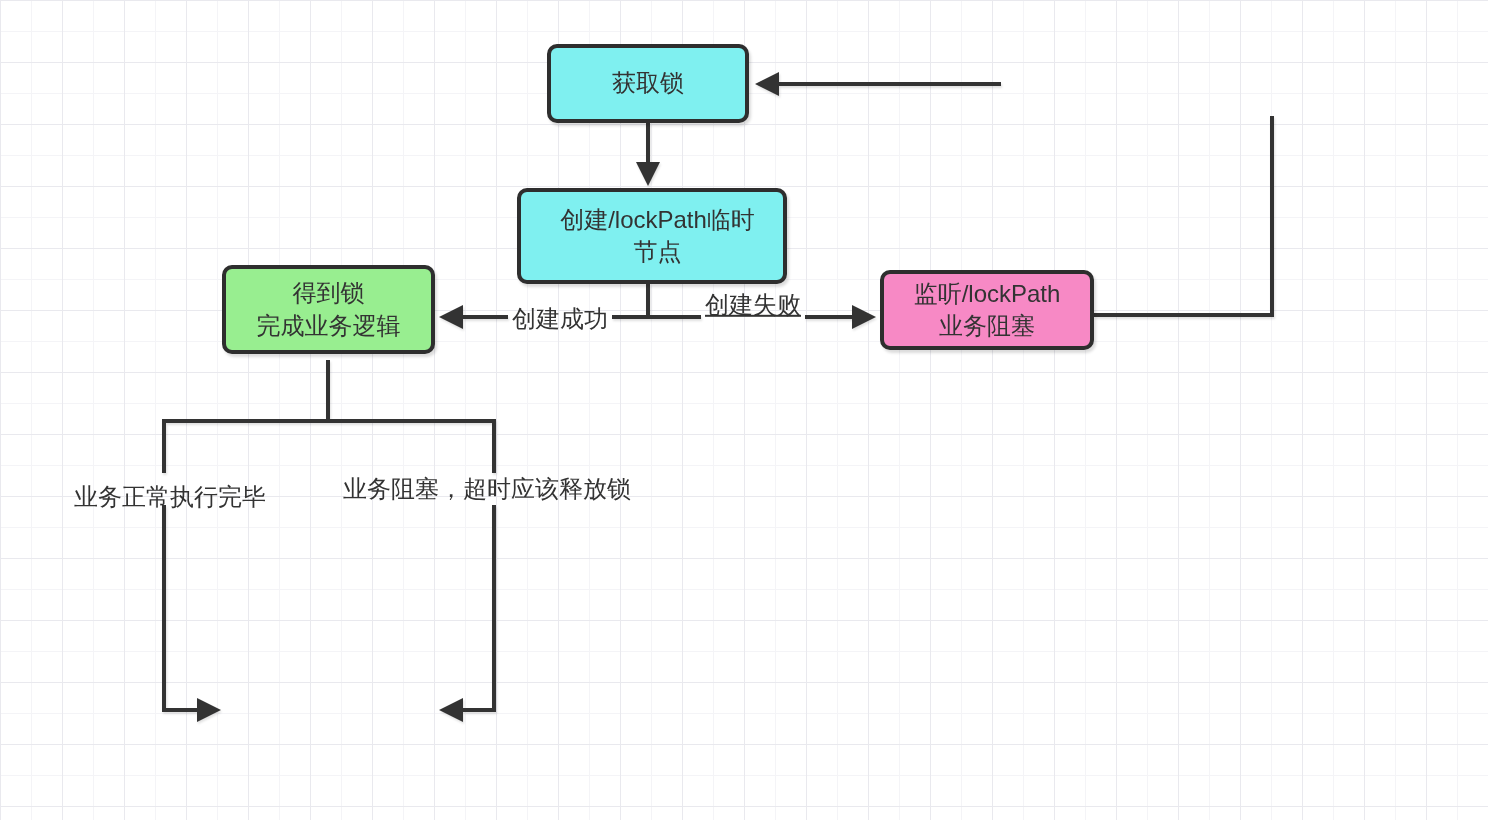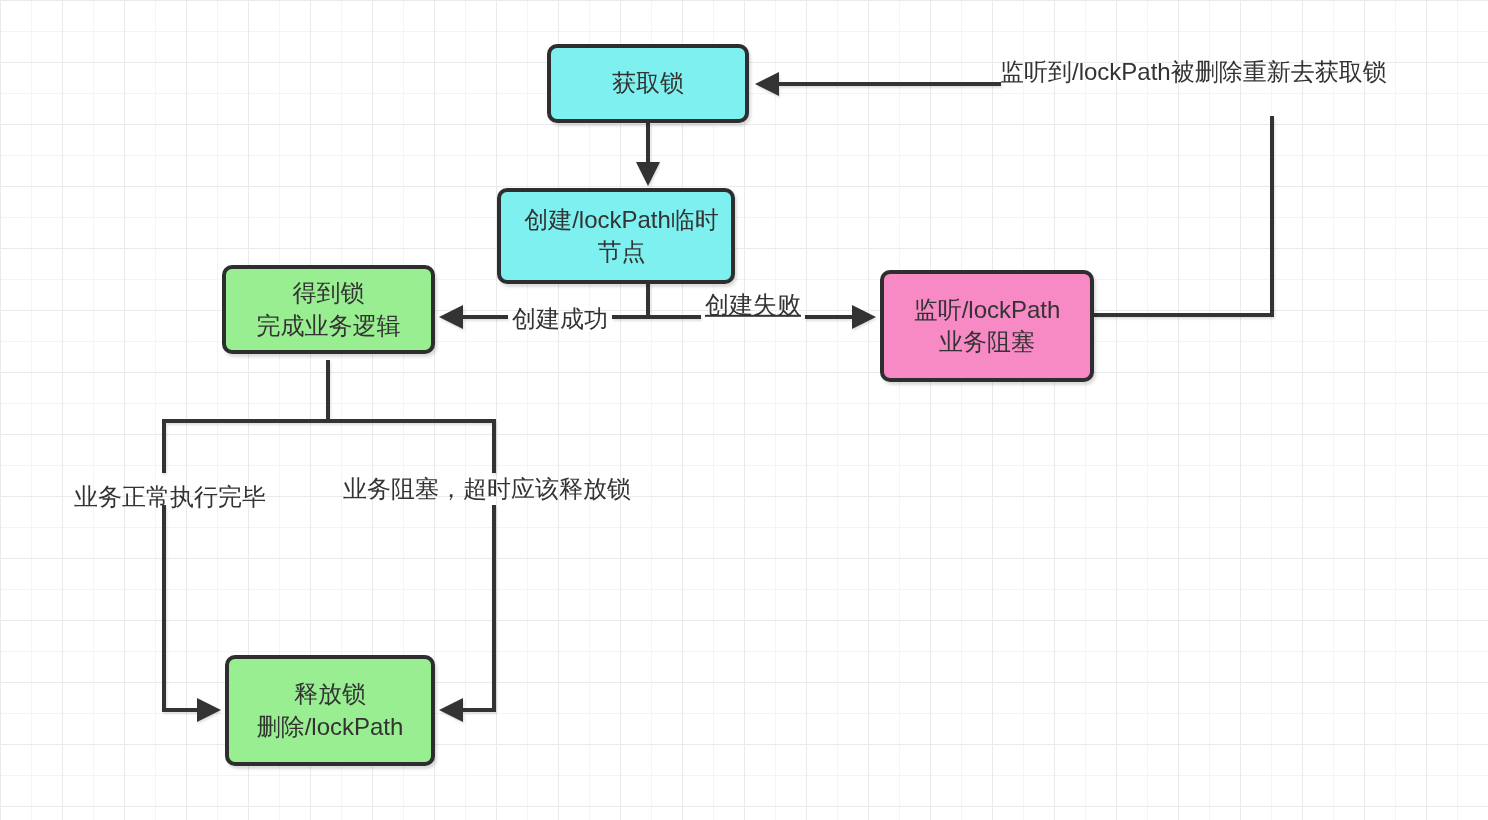--- a/index.html
+++ b/index.html
@@ -84,43 +84,38 @@
       <polygon points="755,84 779,72 779,96"></polygon>
       <polygon points="221,710 197,698 197,722"></polygon>
       <polygon points="439,710 463,698 463,722"></polygon>
     </g>
   </svg>
 
   <div class="node" style="left: 547px; top: 44px; width: 202px; height: 79px; background-color: rgb(127, 240, 240);">
     <span>获取锁</span>
   </div>
 
-  <div class="node" style="left: 497px; top: 188px; width: 238px; height: 96px; background-color: rgb(127, 240, 240); padding-left: 11px;">
+  <div class="node" style="left: 517px; top: 188px; width: 270px; height: 96px; background-color: rgb(127, 240, 240); padding-left: 11px;">
     <span>创建/lockPath临时</span>
     <span>节点</span>
   </div>
 
   <div class="node" style="left: 222px; top: 265px; width: 213px; height: 89px; background-color: rgb(152, 238, 144);">
     <span>得到锁</span>
     <span>完成业务逻辑</span>
   </div>
 
-  <div class="node" style="left: 880px; top: 270px; width: 214px; height: 112px; background-color: rgb(247, 137, 197);">
+  <div class="node" style="left: 880px; top: 270px; width: 214px; height: 80px; background-color: rgb(247, 137, 197);">
     <span>监听/lockPath</span>
     <span>业务阻塞</span>
   </div>
 
-  <div class="node" style="left: 225px; top: 655px; width: 210px; height: 111px; background-color: rgb(152, 238, 144);">
-    <span>释放锁</span>
-    <span>删除/lockPath</span>
-  </div>
 
   <div class="edge-label" style="left:560px; top:319px;">创建成功</div>
 
   <div class="edge-label" style="left:753px; top:305px;text-decoration:underline;">创建失败</div>
 
-  <div class="edge-label left-anchor" style="left:1000px; top:72px;">监听到/lockPath被删除重新去获取锁</div>
 
   <div class="edge-label" style="left:170px; top:497px;">业务正常执行完毕</div>
 
   <div class="edge-label" style="left:487px; top:489px;">业务阻塞，超时应该释放锁</div>
 
 </div>
 
 </body></html>

